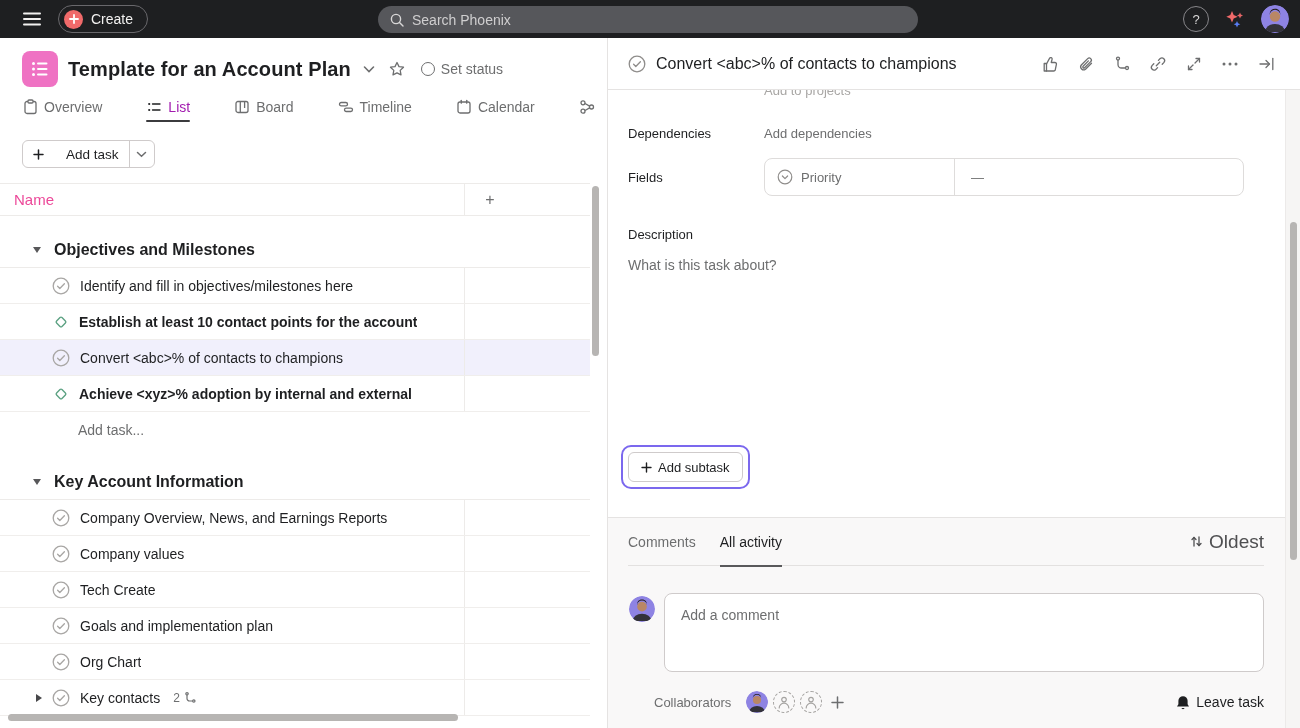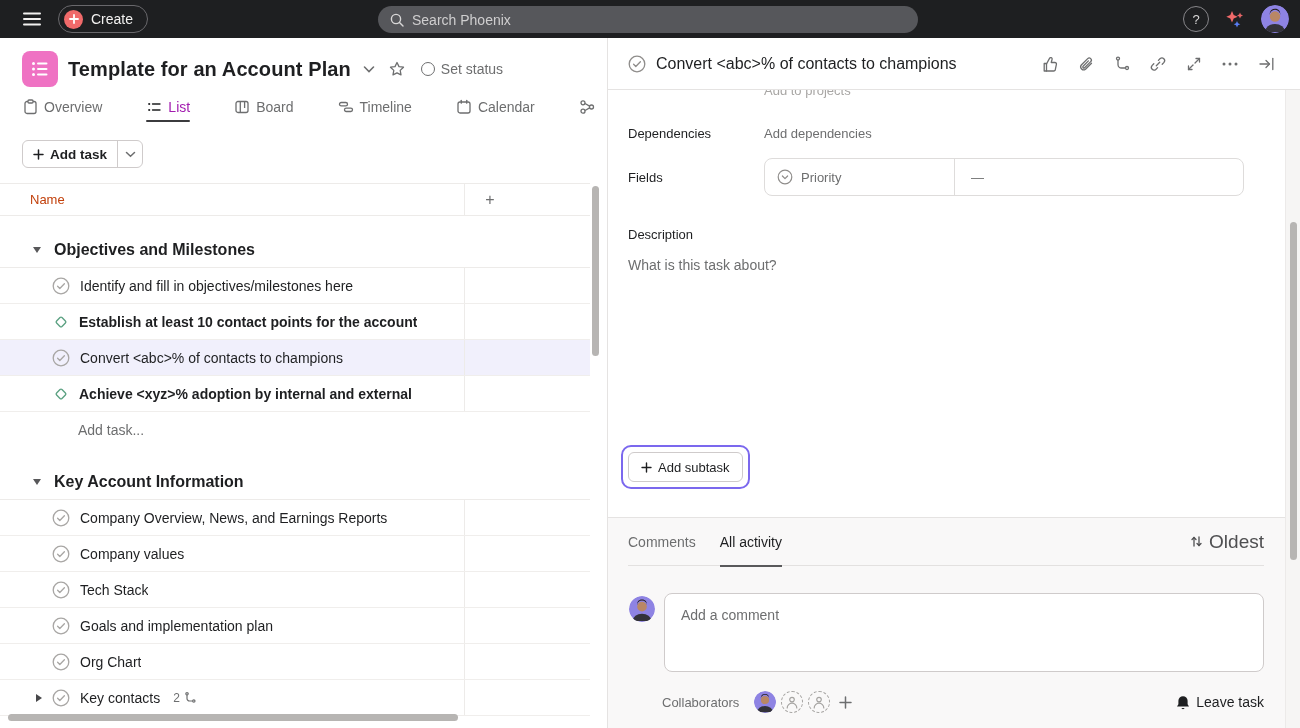--- a/index.html
+++ b/index.html
@@ -34,26 +34,26 @@
 
   
   .view-tabs { margin:4px 0 0 23px; height:30px; display:flex; align-items:center; gap:44px; width:572px; overflow:hidden; white-space:nowrap; }
   .vtab { position:relative; height:30px; display:flex; align-items:center; gap:6px; color:#6d6e6f; font-size:14px; cursor:pointer; flex:none; }
   .vtab.active { color:#a21caf; font-weight:500; }
   .vtab.active::after { content:""; position:absolute; left:0; right:0; bottom:0; height:2px; background:#3b3b3e; border-radius:1px; }
 
   
   .toolbar { margin:18px 0 0 22px; display:flex; }
   .add-task-btn { height:28px; display:flex; align-items:stretch; border:1px solid #cfcbcb; border-radius:6px; overflow:hidden; background:#fff; }
-  .add-task-main { display:flex; align-items:center; gap:6px; padding:0 10px; font-size:13.5px; font-weight:700; cursor:pointer; }
+  .add-task-main { display:flex; align-items:center; gap:22px; padding:0 10px; font-size:13.5px; font-weight:400; cursor:pointer; }
   .add-task-caret { width:25px; display:flex; align-items:center; justify-content:center; border-left:1px solid #cfcbcb; cursor:pointer; }
 
   
   .table-header { margin-top:15px; width:590px; height:33px; border-top:1px solid #edebe9; border-bottom:1px solid #edebe9; position:relative; display:flex; align-items:center; }
-  .col-name { padding-left:30px; font-size:13px; color:#c2410c; }
+  .col-name { padding-left:14px; font-size:15px; color:#ec4899; }
   .col-div { position:absolute; top:0; bottom:0; left:464px; width:1px; background:#edebe9; }
   .col-plus { position:absolute; left:476px; width:28px; text-align:center; font-size:16px; color:#6d6e6f; cursor:pointer; }
 
   .rows { width:590px; }
   .sec-header { margin-top:16px; height:36px; display:flex; align-items:center; border-bottom:1px solid #edebe9; cursor:pointer; }
   .sec-caret { margin-left:33px; width:0; height:0; border-left:4.5px solid transparent; border-right:4.5px solid transparent; border-top:6px solid #58585a; }
   .sec-title { margin-left:13px; font-size:16px; font-weight:700; }
 
   .trow { position:relative; height:36px; display:flex; align-items:center; border-bottom:1px solid #f0eeec; cursor:pointer; }
   .trow .vline { position:absolute; top:0; bottom:0; left:464px; width:1px; background:#edebe9; }
@@ -102,21 +102,21 @@
   .atab.active::after { content:""; position:absolute; left:0; right:0; bottom:-1px; height:2px; background:#59595b; }
   .sort-btn { margin-left:auto; display:flex; align-items:center; gap:6px; color:#4f4f51; font-size:19px; cursor:pointer; }
   .sliver-clip { position:absolute; top:62px; left:21px; width:24px; height:14px; overflow:hidden; }
   .sliver-circle { width:22px; height:22px; border-radius:50%; background:#8e83e3; margin-top:-9px; }
   .comment-row { margin-top:27px; display:flex; }
   .comment-row .avatar { width:26px; height:26px; margin-left:1px; margin-top:3px; }
   .comment-box { flex:1; margin-left:9px; height:79px; border:1px solid #cfcbcb; border-radius:8px; background:#fff; }
   .comment-box textarea { width:100%; height:100%; border:none; outline:none; resize:none; background:transparent; padding:13px 16px; font-family:inherit; font-size:14px; color:#1e1f21; }
   .comment-box textarea::placeholder { color:#6d6e6f; }
   .collab-row { margin-top:19px; display:flex; align-items:center; }
-  .collab-label { font-size:13px; color:#6d6e6f; margin-left:34px; }
+  .collab-label { font-size:13px; color:#6d6e6f; margin-left:26px; }
   .collab-avatars { display:flex; align-items:center; gap:5px; margin-left:15px; }
   .collab-avatars .avatar { width:22px; height:22px; }
   .dashed-person { width:22px; height:22px; border-radius:50%; border:1px dashed #a5a3a1; display:flex; align-items:center; justify-content:center; cursor:pointer; }
   .add-collab { margin-left:9px; display:flex; cursor:pointer; }
   .leave-task { margin-left:auto; display:flex; align-items:center; gap:6px; font-size:14px; font-weight:500; color:#1e1f21; cursor:pointer; }
 
   
   .r-gutter { position:absolute; right:0; top:52px; bottom:0; width:15px; background:#f6f5f4; border-left:1px solid #eceae9; z-index:5; }
   .r-thumb { position:absolute; right:3px; top:132px; width:7px; height:338px; border-radius:4px; background:#b7b5b3; cursor:pointer; }
 
@@ -384,21 +384,21 @@
           <span class="vline"></span>
         </div>
 
         <div class="trow">
           <span class="ic ic-check">
               <svg width="18" height="18" viewBox="0 0 18 18" fill="none" stroke="#a8a6a4" stroke-width="1.3" stroke-linecap="round" stroke-linejoin="round">
                 <circle cx="9" cy="9" r="7.8"></circle>
                 <path d="M5.6 9.3l2.2 2.2 4.6-4.8"></path>
               </svg>
             </span>
-          <span class="tname">Tech Stack</span>
+          <span class="tname">Tech Create</span>
           <span class="vline"></span>
         </div>
 
         <div class="trow">
           <span class="ic ic-check">
               <svg width="18" height="18" viewBox="0 0 18 18" fill="none" stroke="#a8a6a4" stroke-width="1.3" stroke-linecap="round" stroke-linejoin="round">
                 <circle cx="9" cy="9" r="7.8"></circle>
                 <path d="M5.6 9.3l2.2 2.2 4.6-4.8"></path>
               </svg>
             </span>

